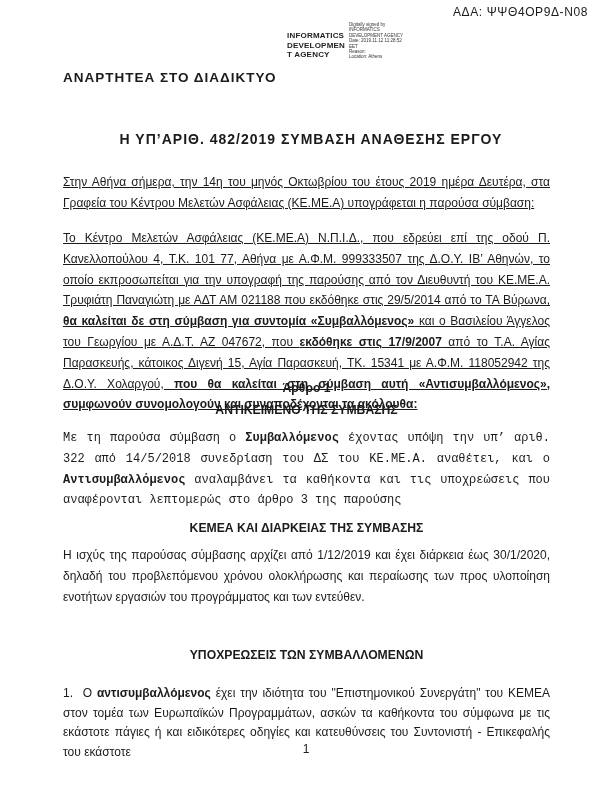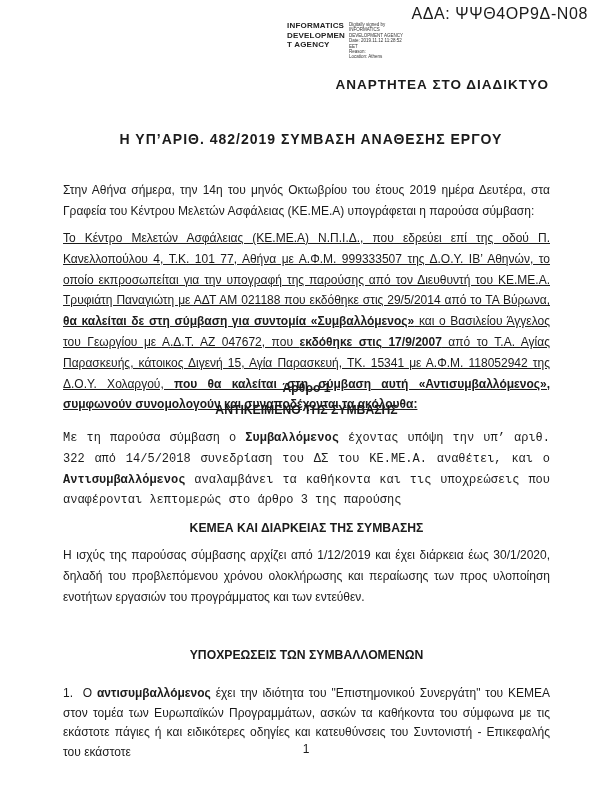--- a/index.html
+++ b/index.html
@@ -9,43 +9,43 @@
     background: #ffffff;
     font-family: "Liberation Sans", "DejaVu Sans", sans-serif;
     color: #1b1b1b;
     position: relative;
     overflow: hidden;
   }
   .page { position: absolute; inset: 0; }
 
   .ada {
     position: absolute; top: 5px; right: 24px;
-    font-size: 16px; letter-spacing: 0.6px; white-space: nowrap; text-align: center;
+    font-size: 12px; letter-spacing: 0.6px; white-space: nowrap; text-align: center;
   }
 
-  .stamp { position: absolute; top: 21px; left: 287px; display: flex; gap: 4px; }
+  .stamp { position: absolute; top: 21px; left: 287px; display: flex; gap: 4px; align-items: flex-end; }
   .stamp-agency { font-size: 8px; line-height: 9.5px; font-weight: 600; color: #222; letter-spacing: 0.2px; }
   .stamp-details { font-size: 4.5px; line-height: 5.4px; color: #333; padding-top: 1px; }
 
   .notice {
     position: absolute; top: 70px; left: 63px; width: 486px;
-    text-align: right; font-weight: bold; font-size: 13.5px; letter-spacing: 1px; margin-top: 7px;
+    font-weight: bold; font-size: 13.5px; letter-spacing: 1px;
   }
 
   .doc-title {
     position: absolute; top: 131px; left: 5px; width: 612px;
     text-align: center; font-weight: bold; font-size: 14px; letter-spacing: 1px;
   }
 
   .para {
     position: absolute; left: 63px; width: 487px;
     font-size: 12px; line-height: 20.8px; text-align: justify;
     margin: 0;
   }
-  .p1 { top: 180px; }
+  .p1 { top: 172px; text-decoration: underline; }
   .p2 { top: 228px; text-decoration: underline; }
   .p3 { top: 428px; font-family: Liberation Mono, monospace; }
   .p4 { top: 545px; }
   .p5 { top: 684px; line-height: 19.5px; }
 
   .art-h, .art-s {
     position: absolute; left: 63px; width: 487px;
     text-align: center; font-weight: bold; font-size: 12.2px;
   }
   .h1 { top: 381px; }  .s1 { top: 403px; text-align: center; }

